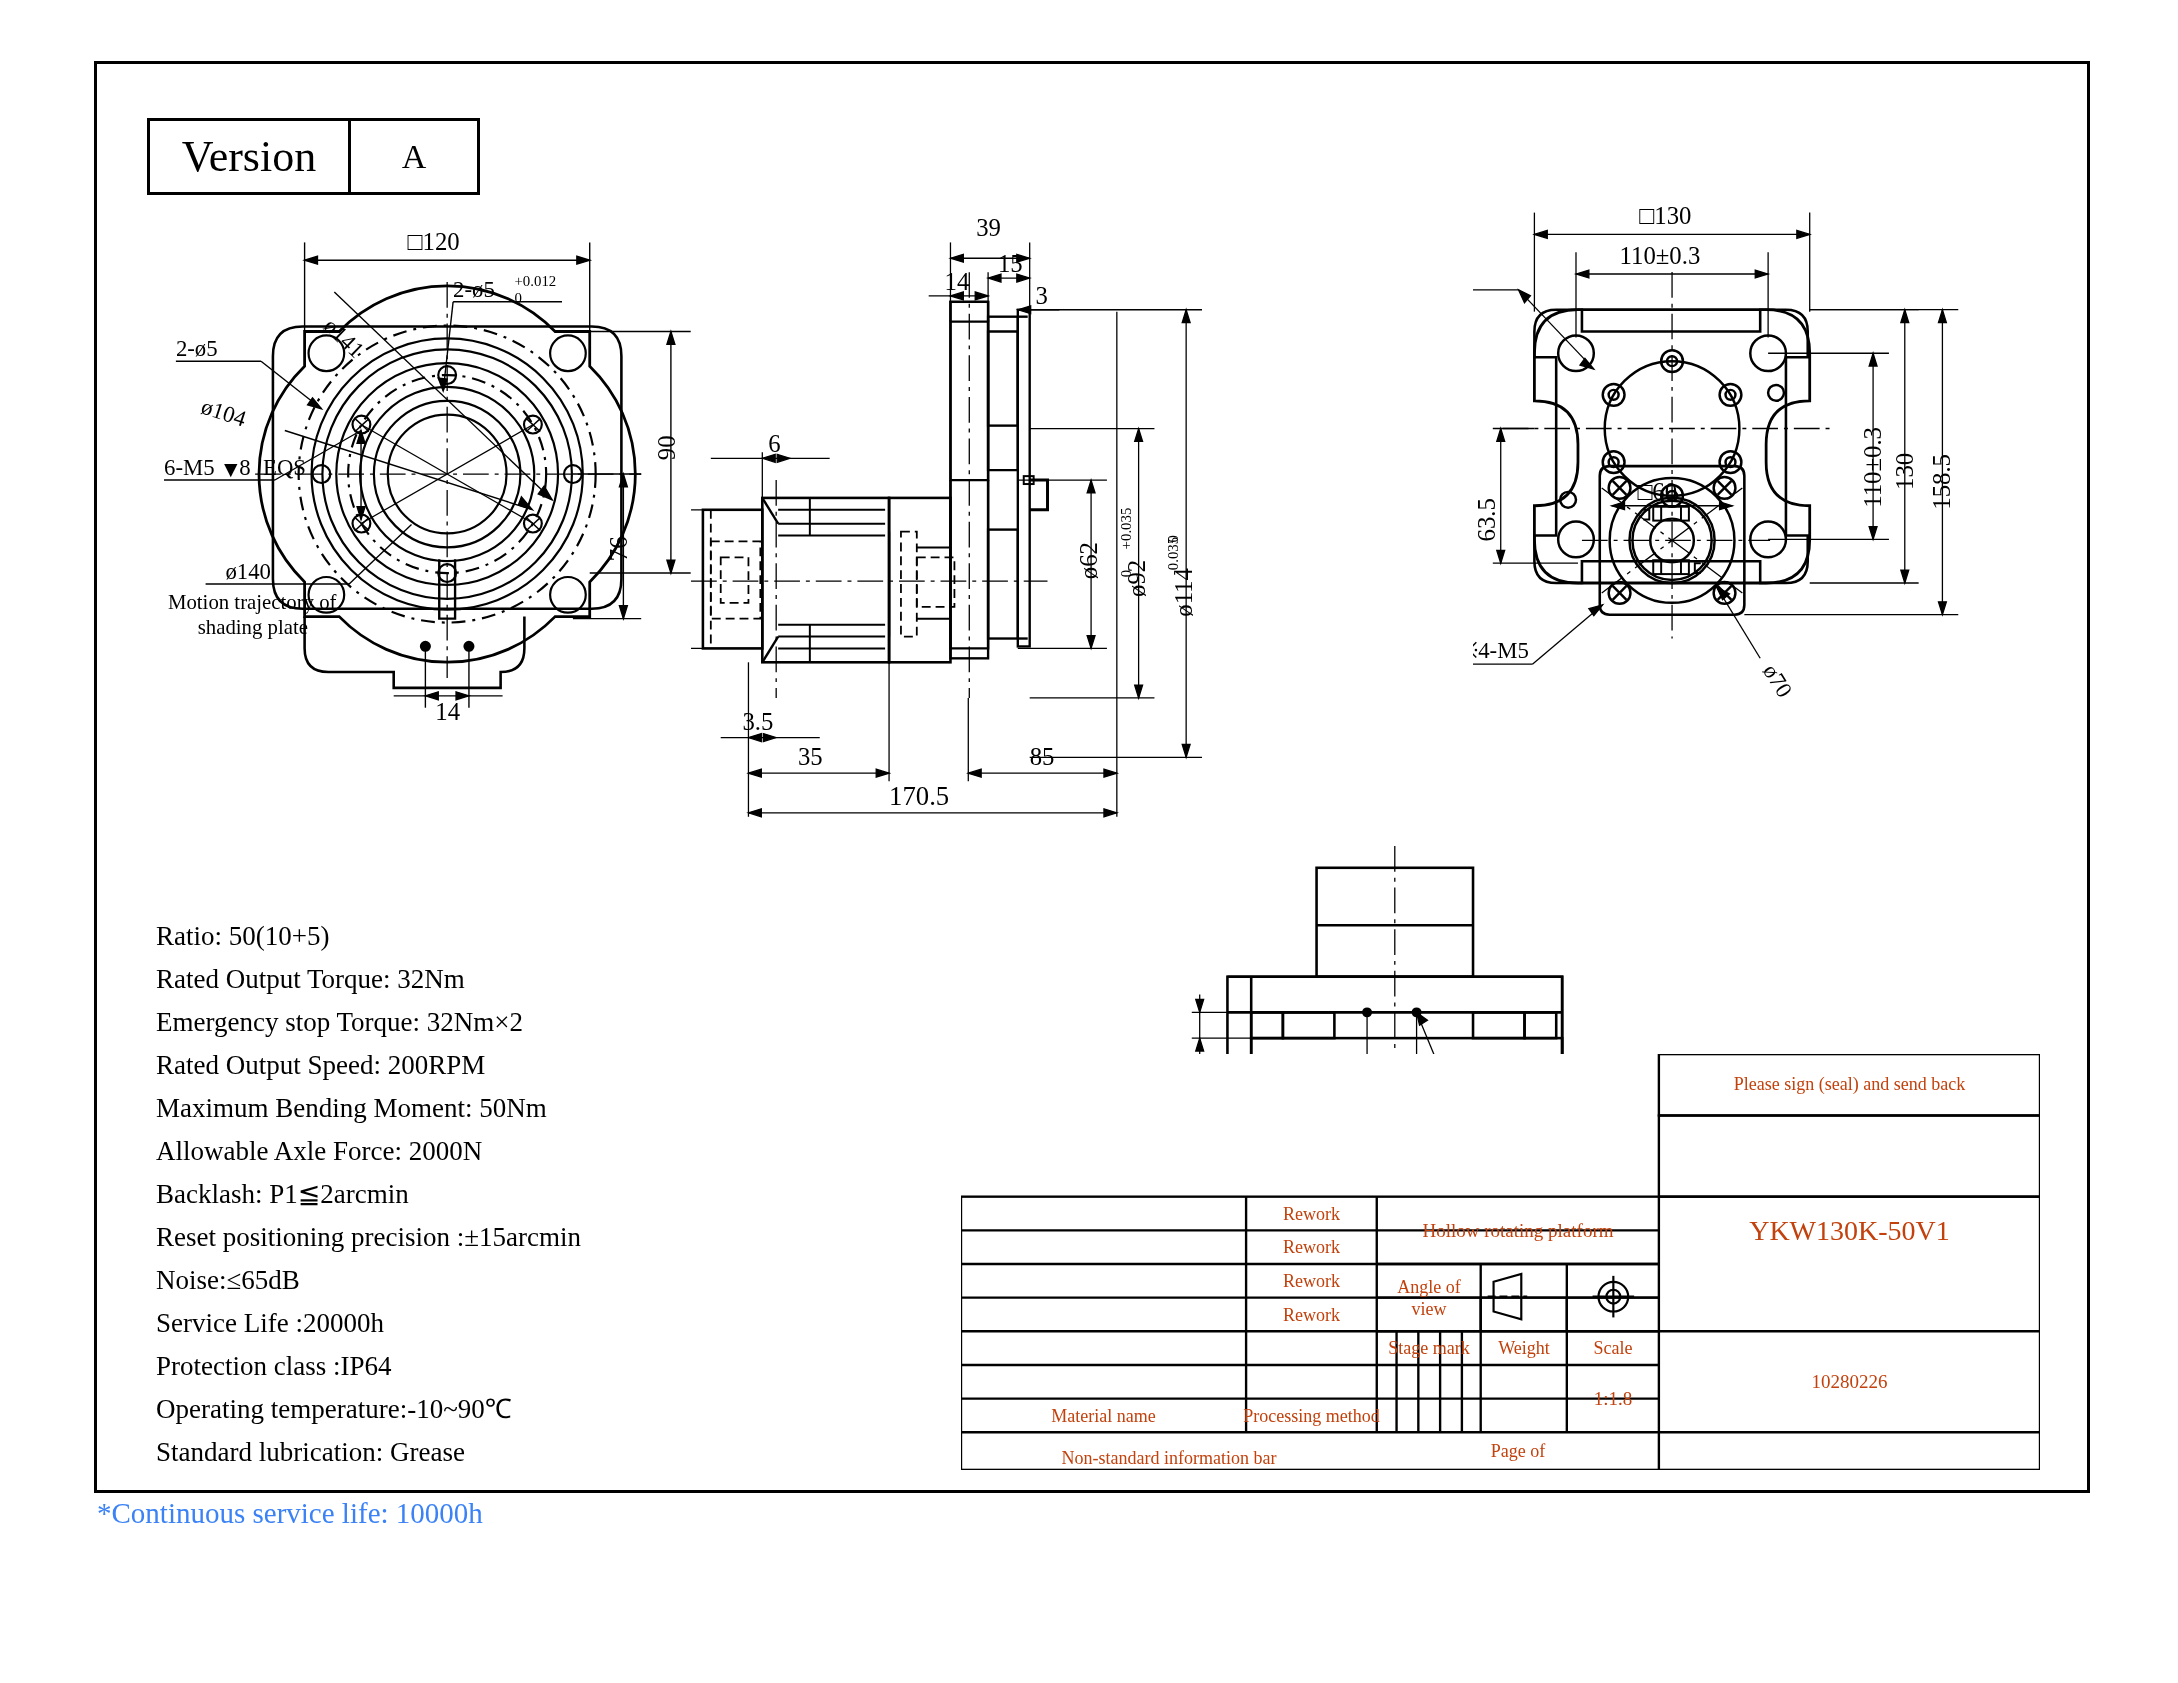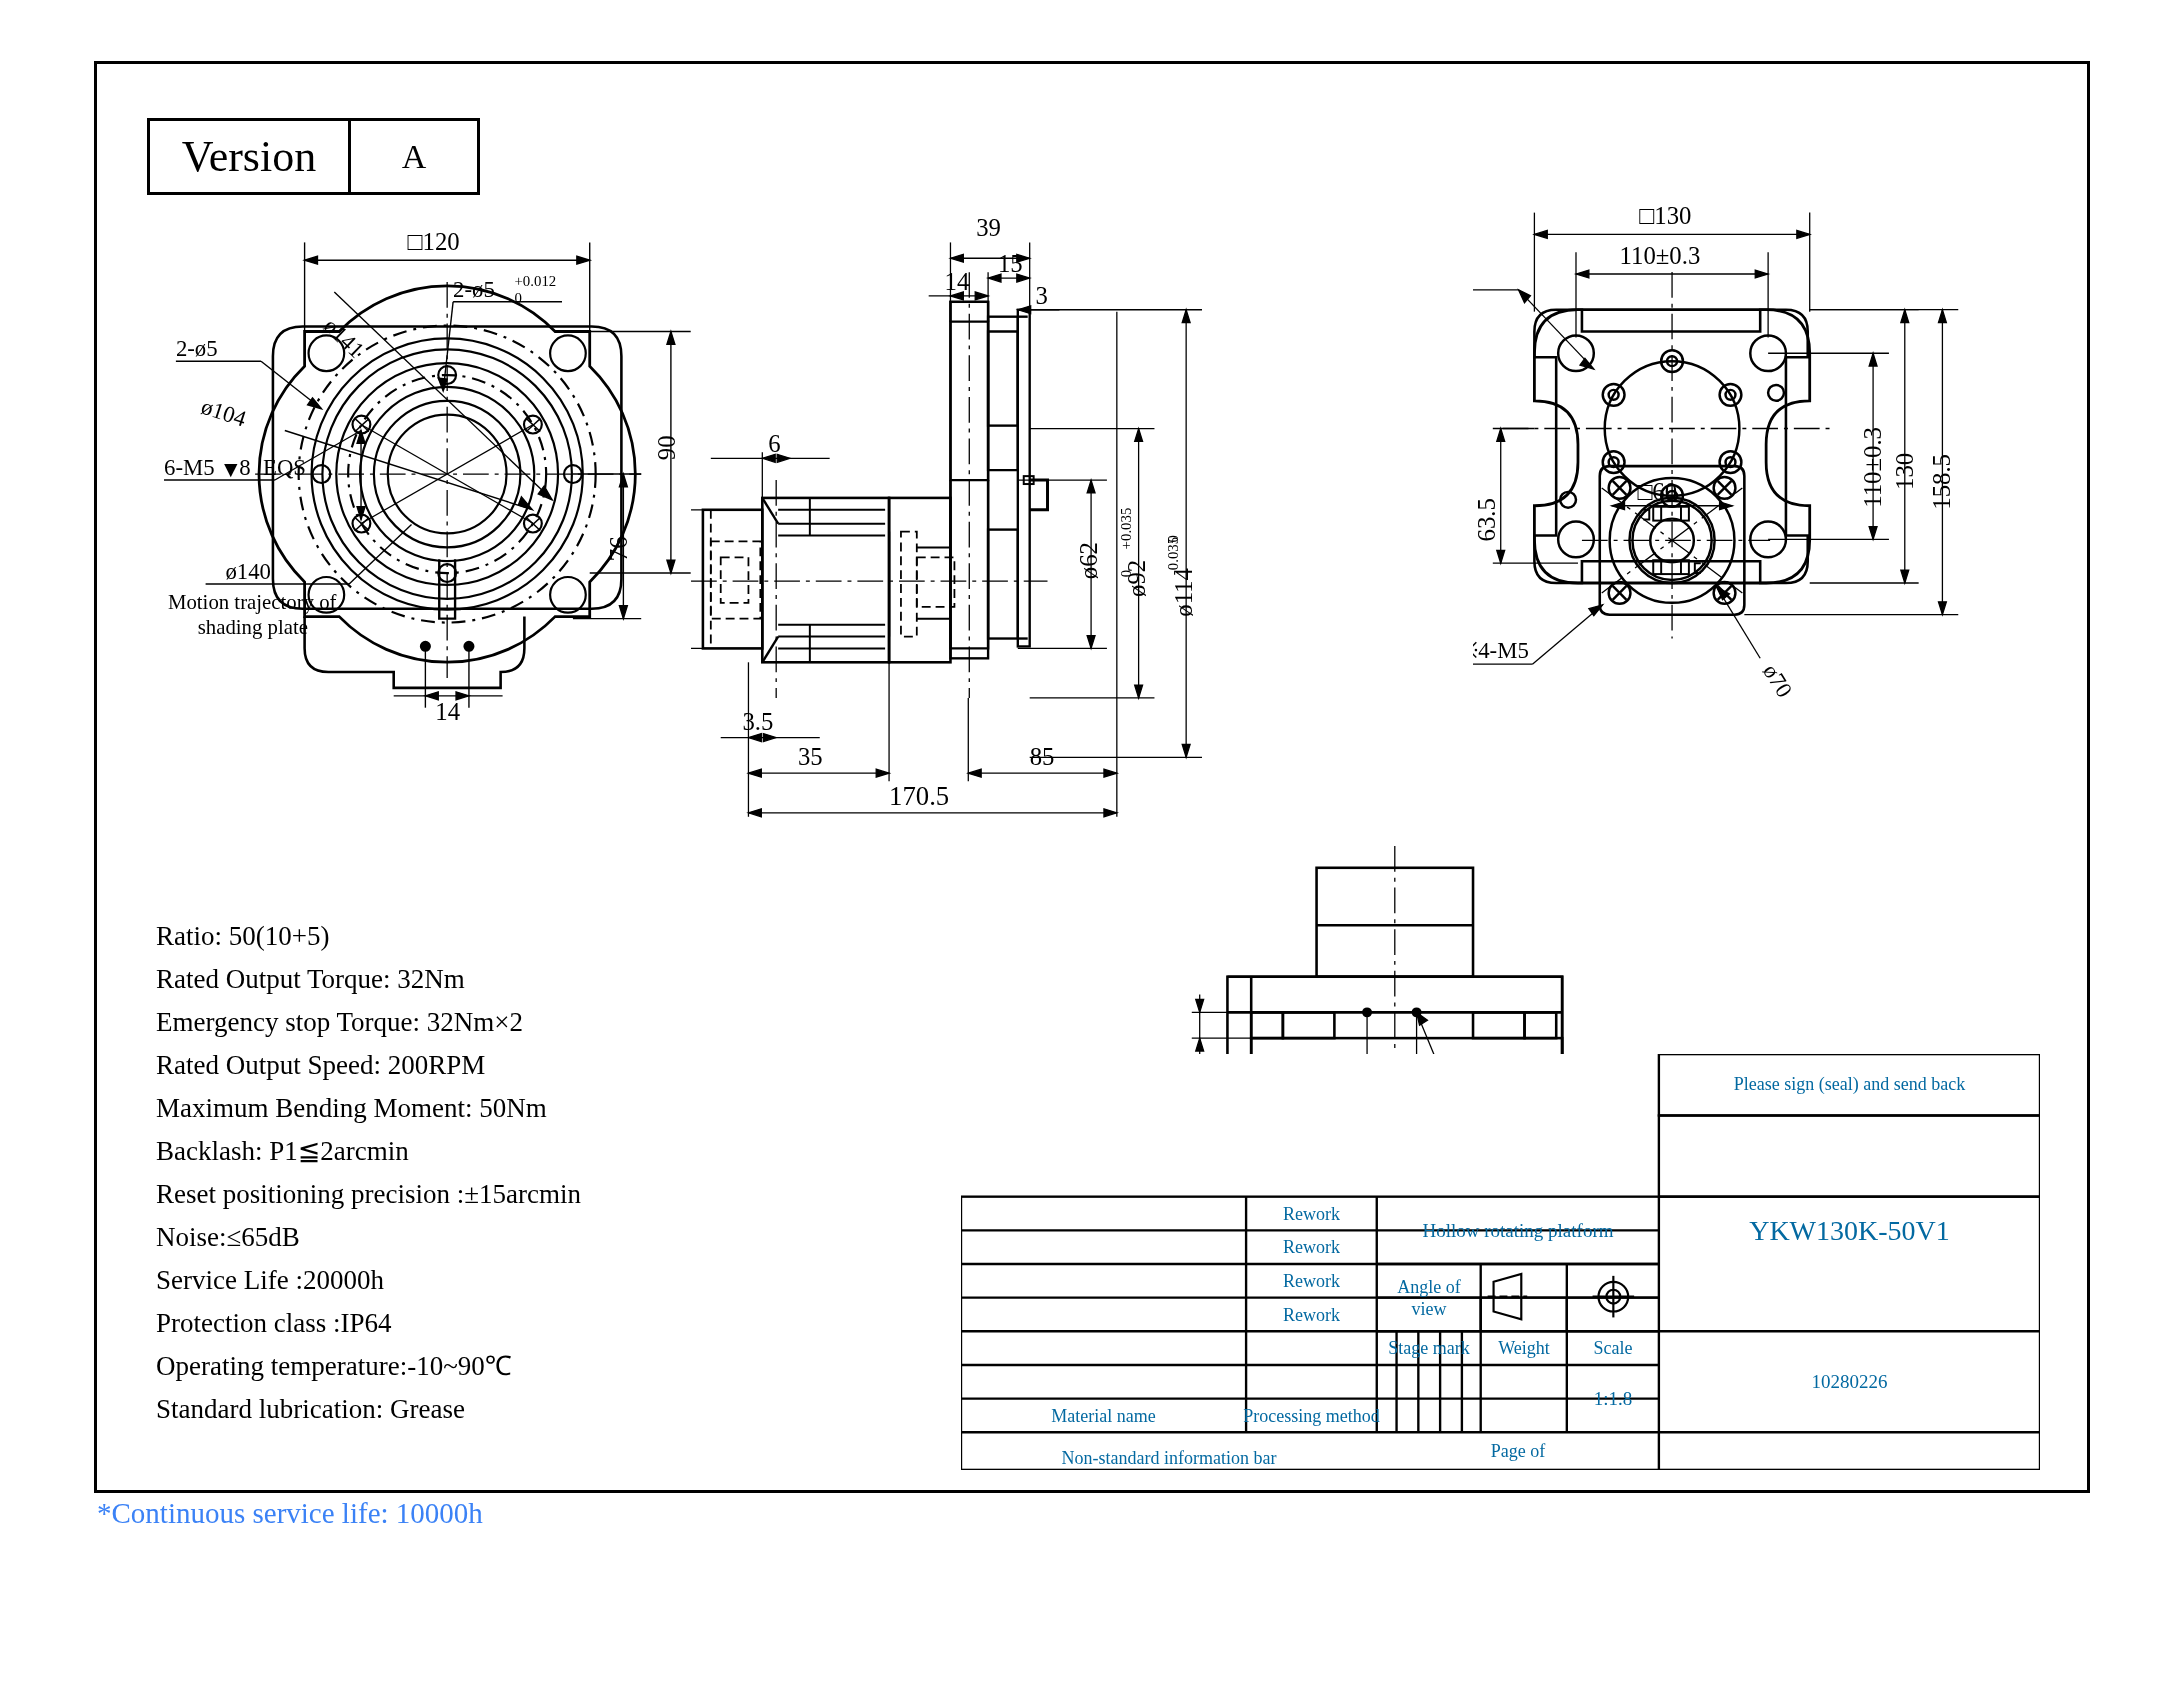--- a/index.html
+++ b/index.html
@@ -1,21 +1,21 @@
 <!DOCTYPE html>
 <html><head>
 <meta charset="utf-8">
 <style>
   html,body{margin:0;padding:0;background:#b8b8b8;}
   body{font-family:"Liberation Serif",serif;}
   #page{position:relative;width:2178px;height:1683px;background:#ffffff;overflow:hidden;}
   #sheet{position:absolute;left:94px;top:61px;width:1990px;height:1426px;background:#fff;border:3px solid #000;}
   .abs{position:absolute;}
   svg{display:block;}
-  .txt{position:absolute;color:#0369a1;white-space:nowrap;}
+  .txt{position:absolute;color:#c2410c;white-space:nowrap;}
   
   #version-block{position:absolute;left:50px;top:54px;width:327px;height:71px;border:3px solid #000;display:flex;}
   #version-block .vcell1{flex:0 0 198px;border-right:3px solid #000;display:flex;align-items:center;justify-content:center;font-size:44px;}
   #version-block .vcell2{flex:1;display:flex;align-items:center;justify-content:center;font-size:34px;}
   
   #spec-list{position:absolute;left:59px;top:851px;font-size:27px;line-height:43px;color:#000;}
   #spec-list div{white-space:nowrap;}
   
   #bottom-note{position:absolute;left:97px;top:1497px;font-size:29px;color:#3b82f6;white-space:nowrap;}
   .co{font-size:19px;line-height:24px;}
@@ -528,20 +528,21 @@
       <text x="378" y="246" font-family="'Liberation Serif',serif" font-size="23">▼</text>
       <text x="396" y="244" font-family="'Liberation Serif',serif" font-size="25">5</text>
     </svg>
 
     <div id="spec-list">
       <div>Ratio: 50(10+5)</div>
       <div>Rated Output Torque: 32Nm</div>
       <div>Emergency stop Torque: 32Nm×2</div>
       <div>Rated Output Speed: 200RPM</div>
       <div>Maximum Bending Moment: 50Nm</div>
+      <div>Allowable Axle Force: 2000N</div>
       <div>Backlash: P1≦2arcmin</div>
       <div>Reset positioning precision :±15arcmin</div>
       <div>Noise:≤65dB</div>
       <div>Service Life :20000h</div>
       <div>Protection class :IP64</div>
       <div>Operating temperature:-10~90℃</div>
       <div>Standard lubrication: Grease</div>
     </div>
 
     <div class="abs" style="left:864px;top:990px;width:1079px;height:416px;background:#fff;">

